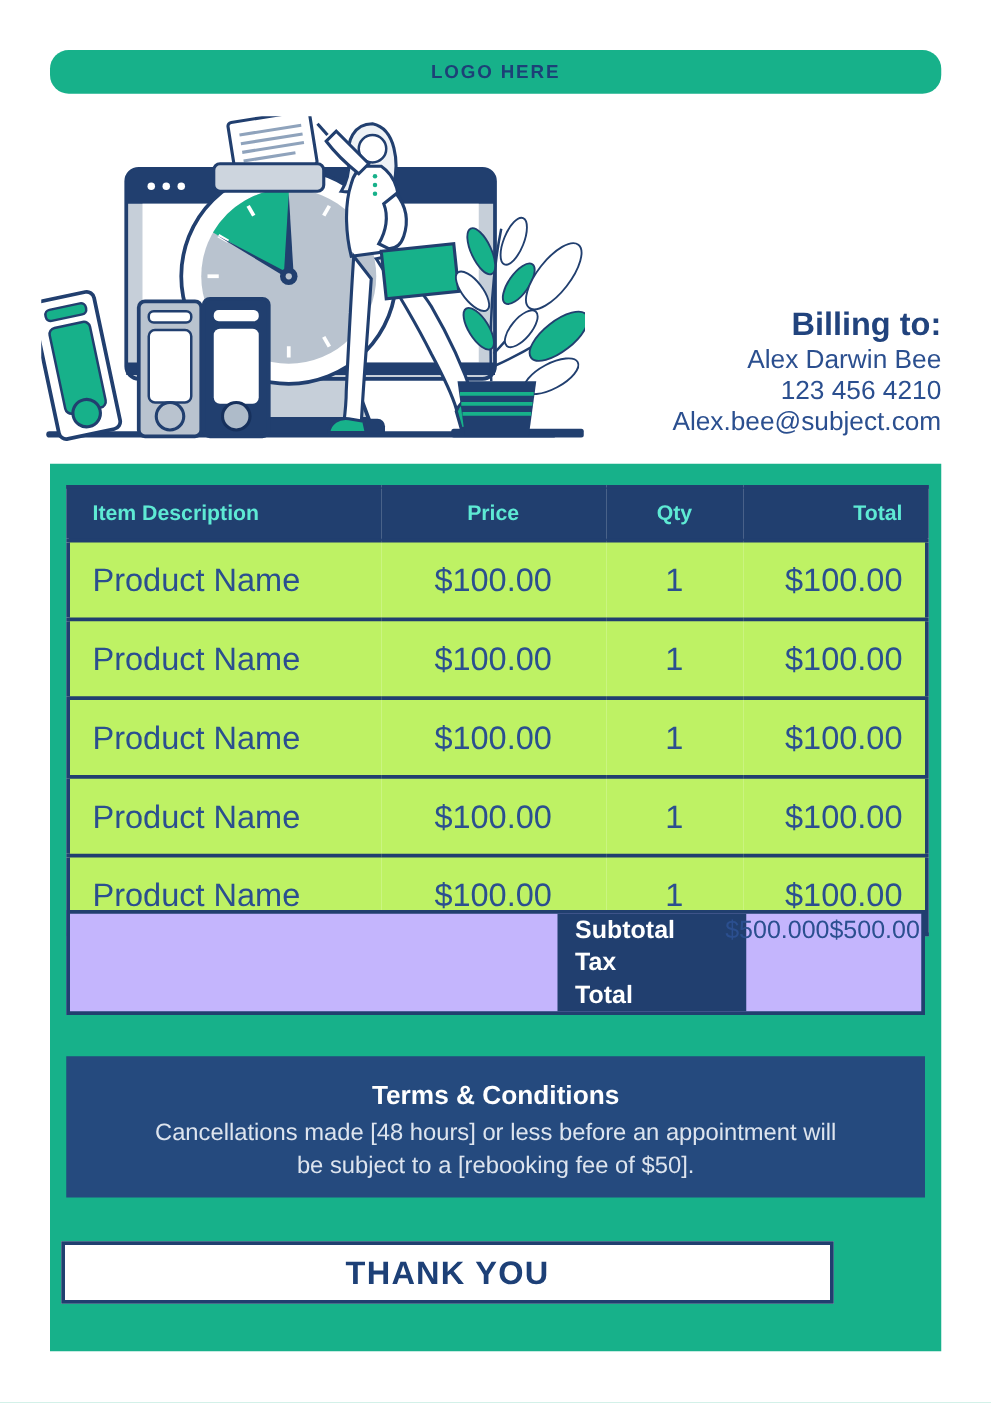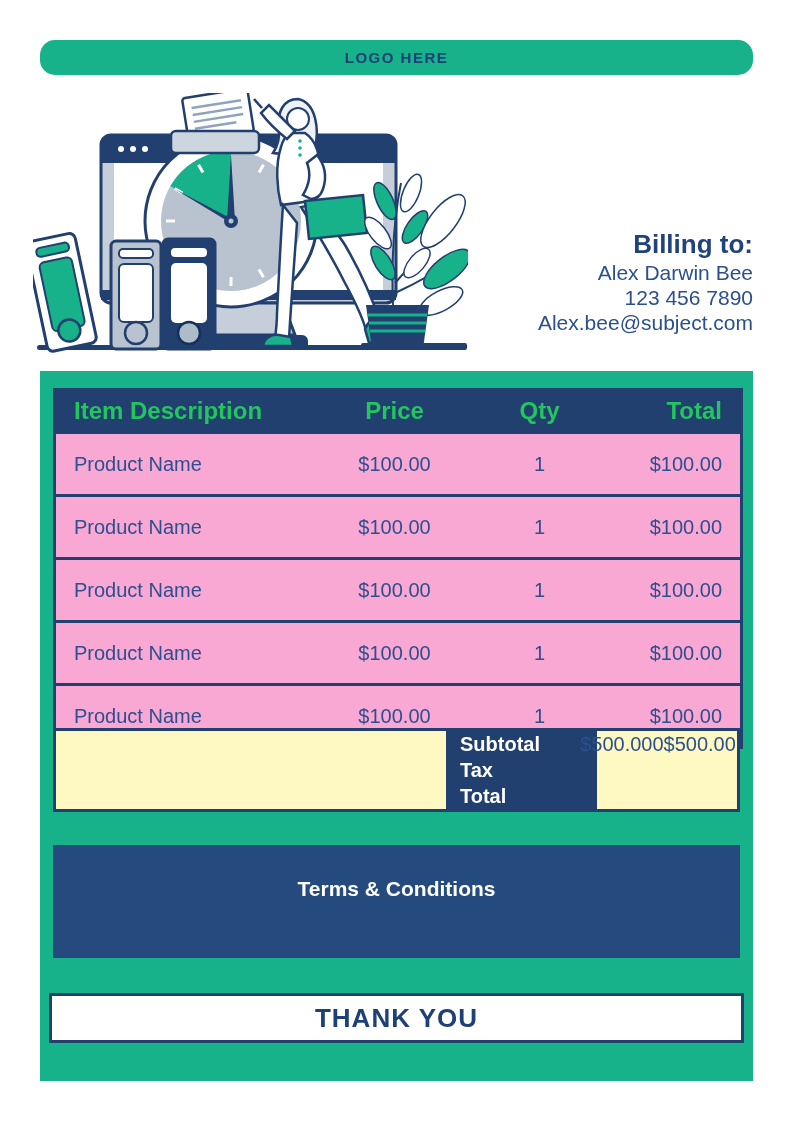--- a/index.html
+++ b/index.html
@@ -14,76 +14,76 @@
     background:#17b18a;display:flex;align-items:center;justify-content:center;
     color:#1d4077;font-weight:bold;font-size:15px;letter-spacing:1.5px;border-radius:15px;
   }
   
   .invoice-title{
     position:absolute;right:40px;top:98px;line-height:1;
     font-size:74px;font-weight:bold;color:#213f6f;letter-spacing:-1px;
     -webkit-text-stroke:1.5px #213f6f;
   }
   .billing{
-    position:absolute;right:40px;top:228px;text-align:right;color:#2b4f8f;
+    position:absolute;right:40px;top:243px;text-align:right;color:#2b4f8f;
   }
   .billing .billing-heading{
     font-size:26px;font-weight:bold;color:#21437d;line-height:32px;
   }
   .billing .billing-line{font-size:21px;line-height:25px;}
   .illustration{position:absolute;left:33px;top:93px;}
   
   .green-panel{
     position:absolute;left:40px;top:371px;width:713px;height:710px;
     background:#17b18a;
   }
   table.items{
     position:absolute;left:13px;top:17px;width:687px;
     border-collapse:collapse;table-layout:fixed;
     border:3px solid #213f6f;background:#ffffff;
   }
   table.items th{
-    background:#213f6f;color:#22c55e;font-weight:bold;font-size:24px;
+    background:#213f6f;color:#5eead4;font-weight:bold;font-size:17px;
     height:40px;padding:0;
   }
   table.items td{
-    color:#2b4f8f;font-size:20px;height:60px;padding:0;
-    border-top:3px solid #213f6f;background:#f9a8d4;
+    color:#2b4f8f;font-size:26px;height:60px;padding:0;
+    border-top:3px solid #213f6f;background:#bef264;
   }
   .col-item{text-align:left;padding-left:18px !important;}
   .col-price,.col-qty{text-align:center;}
   .col-total{text-align:right;padding-right:18px !important;}
   
   .totals{
     position:absolute;left:13px;top:357px;width:687px;height:84px;
-    background:#fef9c3;border:3px solid #213f6f;box-sizing:border-box;
+    background:#c4b5fd;border:3px solid #213f6f;box-sizing:border-box;
     display:flex;
   }
   .totals-spacer{flex:1;}
   .totals-labels{
     width:151px;background:#213f6f;color:#ffffff;font-weight:bold;
     font-size:20px;line-height:26px;padding-left:14px;box-sizing:border-box;
     display:flex;flex-direction:column;justify-content:center;
   }
   .totals-values{
     width:140px;text-align:right;padding-right:18px;box-sizing:border-box;
     color:#2b4f8f;font-size:20px;line-height:26px;
     display:flex;flex-direction:row;justify-content:center;
   }
   
   .terms{
     position:absolute;left:13px;top:474px;width:687px;height:113px;
     background:#254a7e;color:#ffffff;text-align:center;box-sizing:border-box;
-    padding-top:30px;
+    padding-top:18px;
   }
   .terms-title{font-size:21px;font-weight:bold;line-height:28px;}
   .terms-body{font-size:19px;line-height:26px;color:#dde4ee;margin-top:3px;}
   
   .thank-you{
-    position:absolute;left:9px;top:622px;width:695px;height:50px;
+    position:absolute;left:9px;top:622px;width:618px;height:50px;
     background:#ffffff;border:3px solid #213f6f;box-sizing:border-box;
     display:flex;align-items:center;justify-content:center;
     color:#1d4077;font-weight:bold;font-size:26px;letter-spacing:1px;
   }
 </style>
 </head>
 <body>
 
 <div class="page">
 
@@ -197,21 +197,21 @@
       <line x1="335" y1="222" x2="394" y2="222" stroke="#17b18a" stroke-width="3"></line>
       <line x1="336" y1="230" x2="393" y2="230" stroke="#17b18a" stroke-width="3"></line>
       <line x1="337" y1="238" x2="392" y2="238" stroke="#17b18a" stroke-width="3"></line>
     </g>
   </svg>
 
 
   <div class="billing">
     <div class="billing-heading">Billing to:</div>
     <div class="billing-line">Alex Darwin Bee</div>
-    <div class="billing-line">123 456 7890</div>
+    <div class="billing-line">123 456 4210</div>
     <div class="billing-line">Alex.bee@subject.com</div>
   </div>
 
   <div class="green-panel">
 
     <table class="items">
       <colgroup>
           <col style="width:250px">
           <col style="width:180px">
           <col style="width:110px">
@@ -269,20 +269,24 @@
       </div>
       <div class="totals-values">
         <div>$500.00</div>
         <div>0</div>
         <div>$500.00</div>
       </div>
     </div>
 
     <div class="terms">
       <div class="terms-title">Terms &amp; Conditions</div>
+      <div class="terms-body">
+        <div>Cancellations made [48 hours] or less before an appointment will</div>
+        <div>be subject to a [rebooking fee of $50].</div>
+      </div>
     </div>
 
     <div class="thank-you">
       <span>THANK YOU</span>
     </div>
 
   </div>
 </div>
 
 </body></html>

